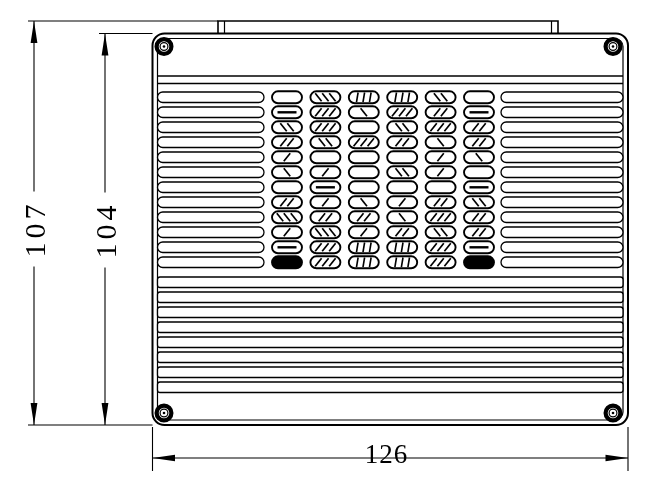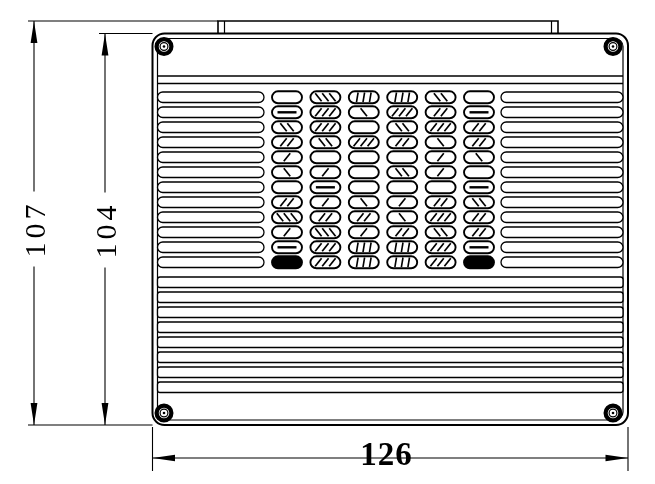--- a/index.html
+++ b/index.html
@@ -21,24 +21,23 @@
     white-space:nowrap;
   }
   .dim-vertical{
     transform:translate(-50%,-50%) rotate(-90deg);
     background:#ffffff;          
     padding:0 9px;
     letter-spacing:4px;
   }
   .dim-horizontal{
     transform:translate(-50%,-50%);
-    font-size:33px;
+    font-size:27px;
     letter-spacing:1px;
     background:transparent;      
-    font-weight:bold;
   }
   #watermark{
     position:absolute;
     z-index:3;
     transform:translate(-50%,-50%);
     font-family:"DejaVu Sans Mono", monospace;
     font-weight:bold;
     font-size:19px;
     letter-spacing:0.3px;
     color:#000;

